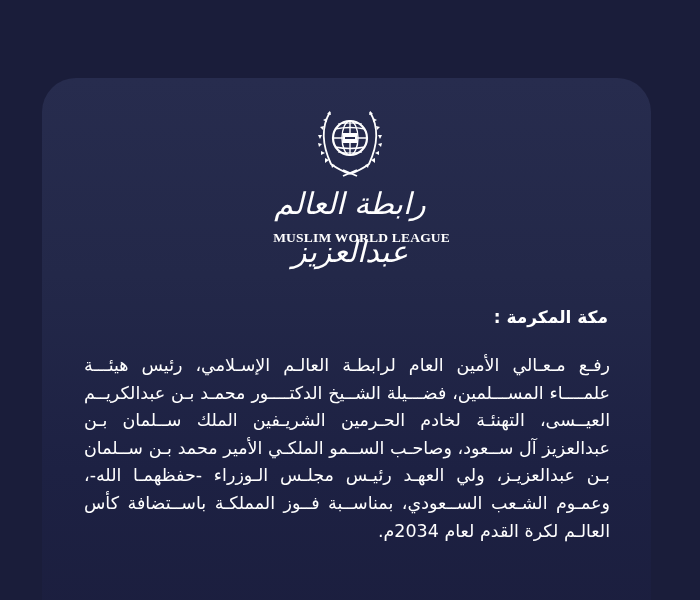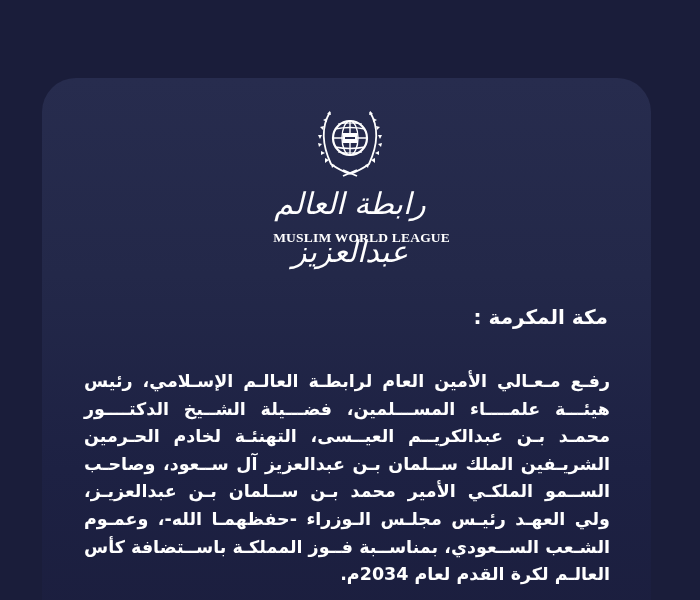--- a/index.html
+++ b/index.html
@@ -55,34 +55,34 @@
       font-weight: bold;
       font-size: 13.5px;
       letter-spacing: 0.2px;
     }
     .location {
       position: absolute;
       right: 92px;
       top: 302px;
       color: #ffffff;
       font-family: "DejaVu Sans", sans-serif;
-      font-size: 20px;
+      font-size: 17px;
       font-weight: bold;
       direction: rtl;
       line-height: 30px;
       text-align: center;
     }
     .body-text {
       position: absolute;
       left: 84px;
-      top: 368px;
+      top: 352px;
       width: 526px;
       color: #ffffff;
       font-family: "DejaVu Sans", sans-serif;
-      font-weight: bold;
+      font-weight: normal;
       font-size: 17.5px;
       line-height: 27.6px;
       direction: rtl;
       text-align: justify;
       text-align-last: right;
     }
   </style>
 </head>
 <body>
 

